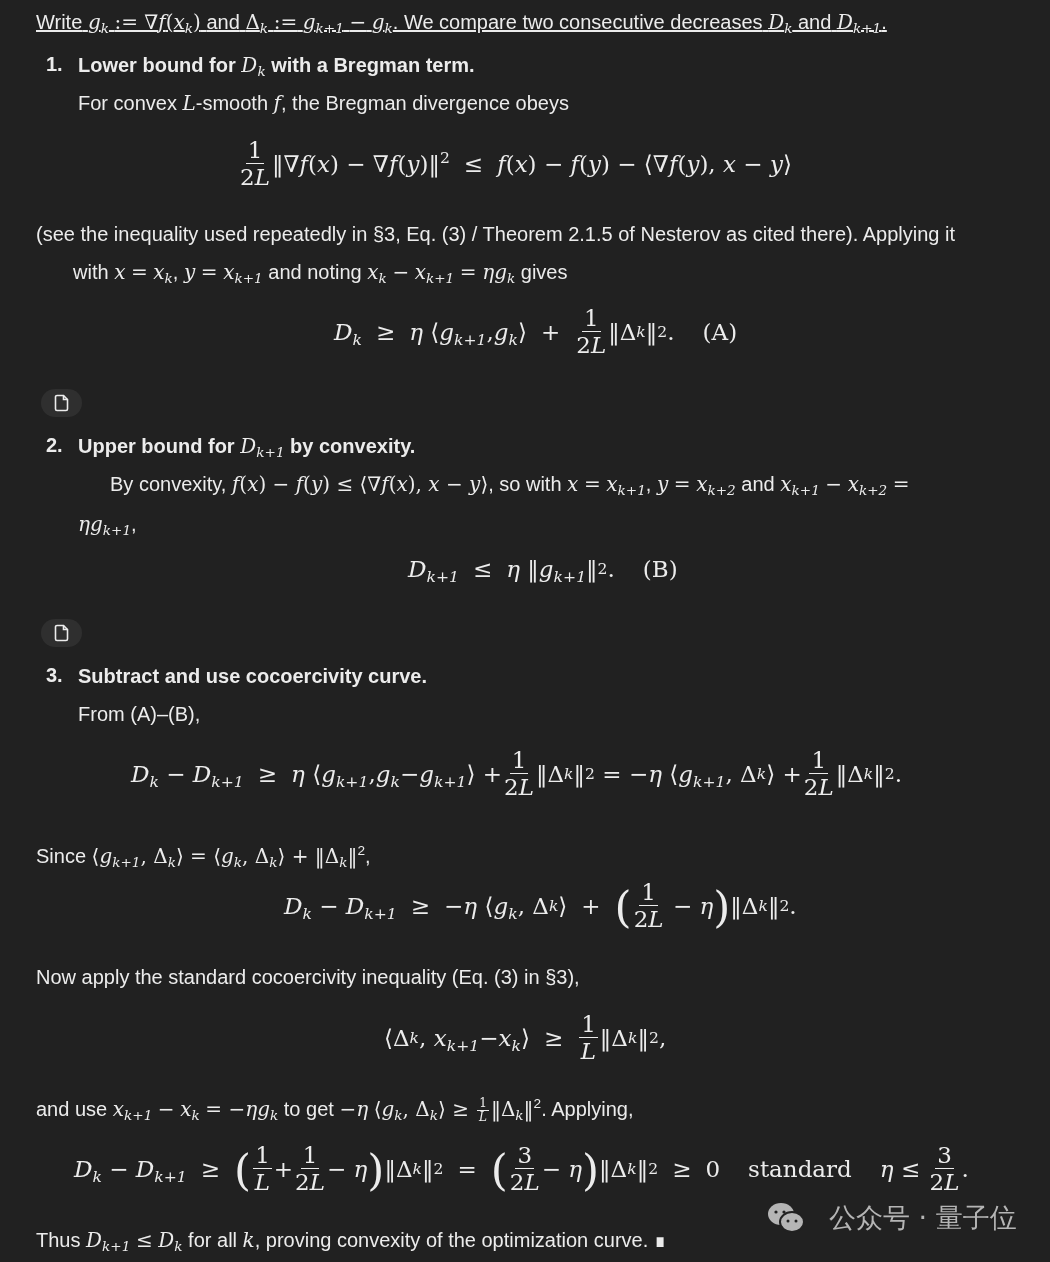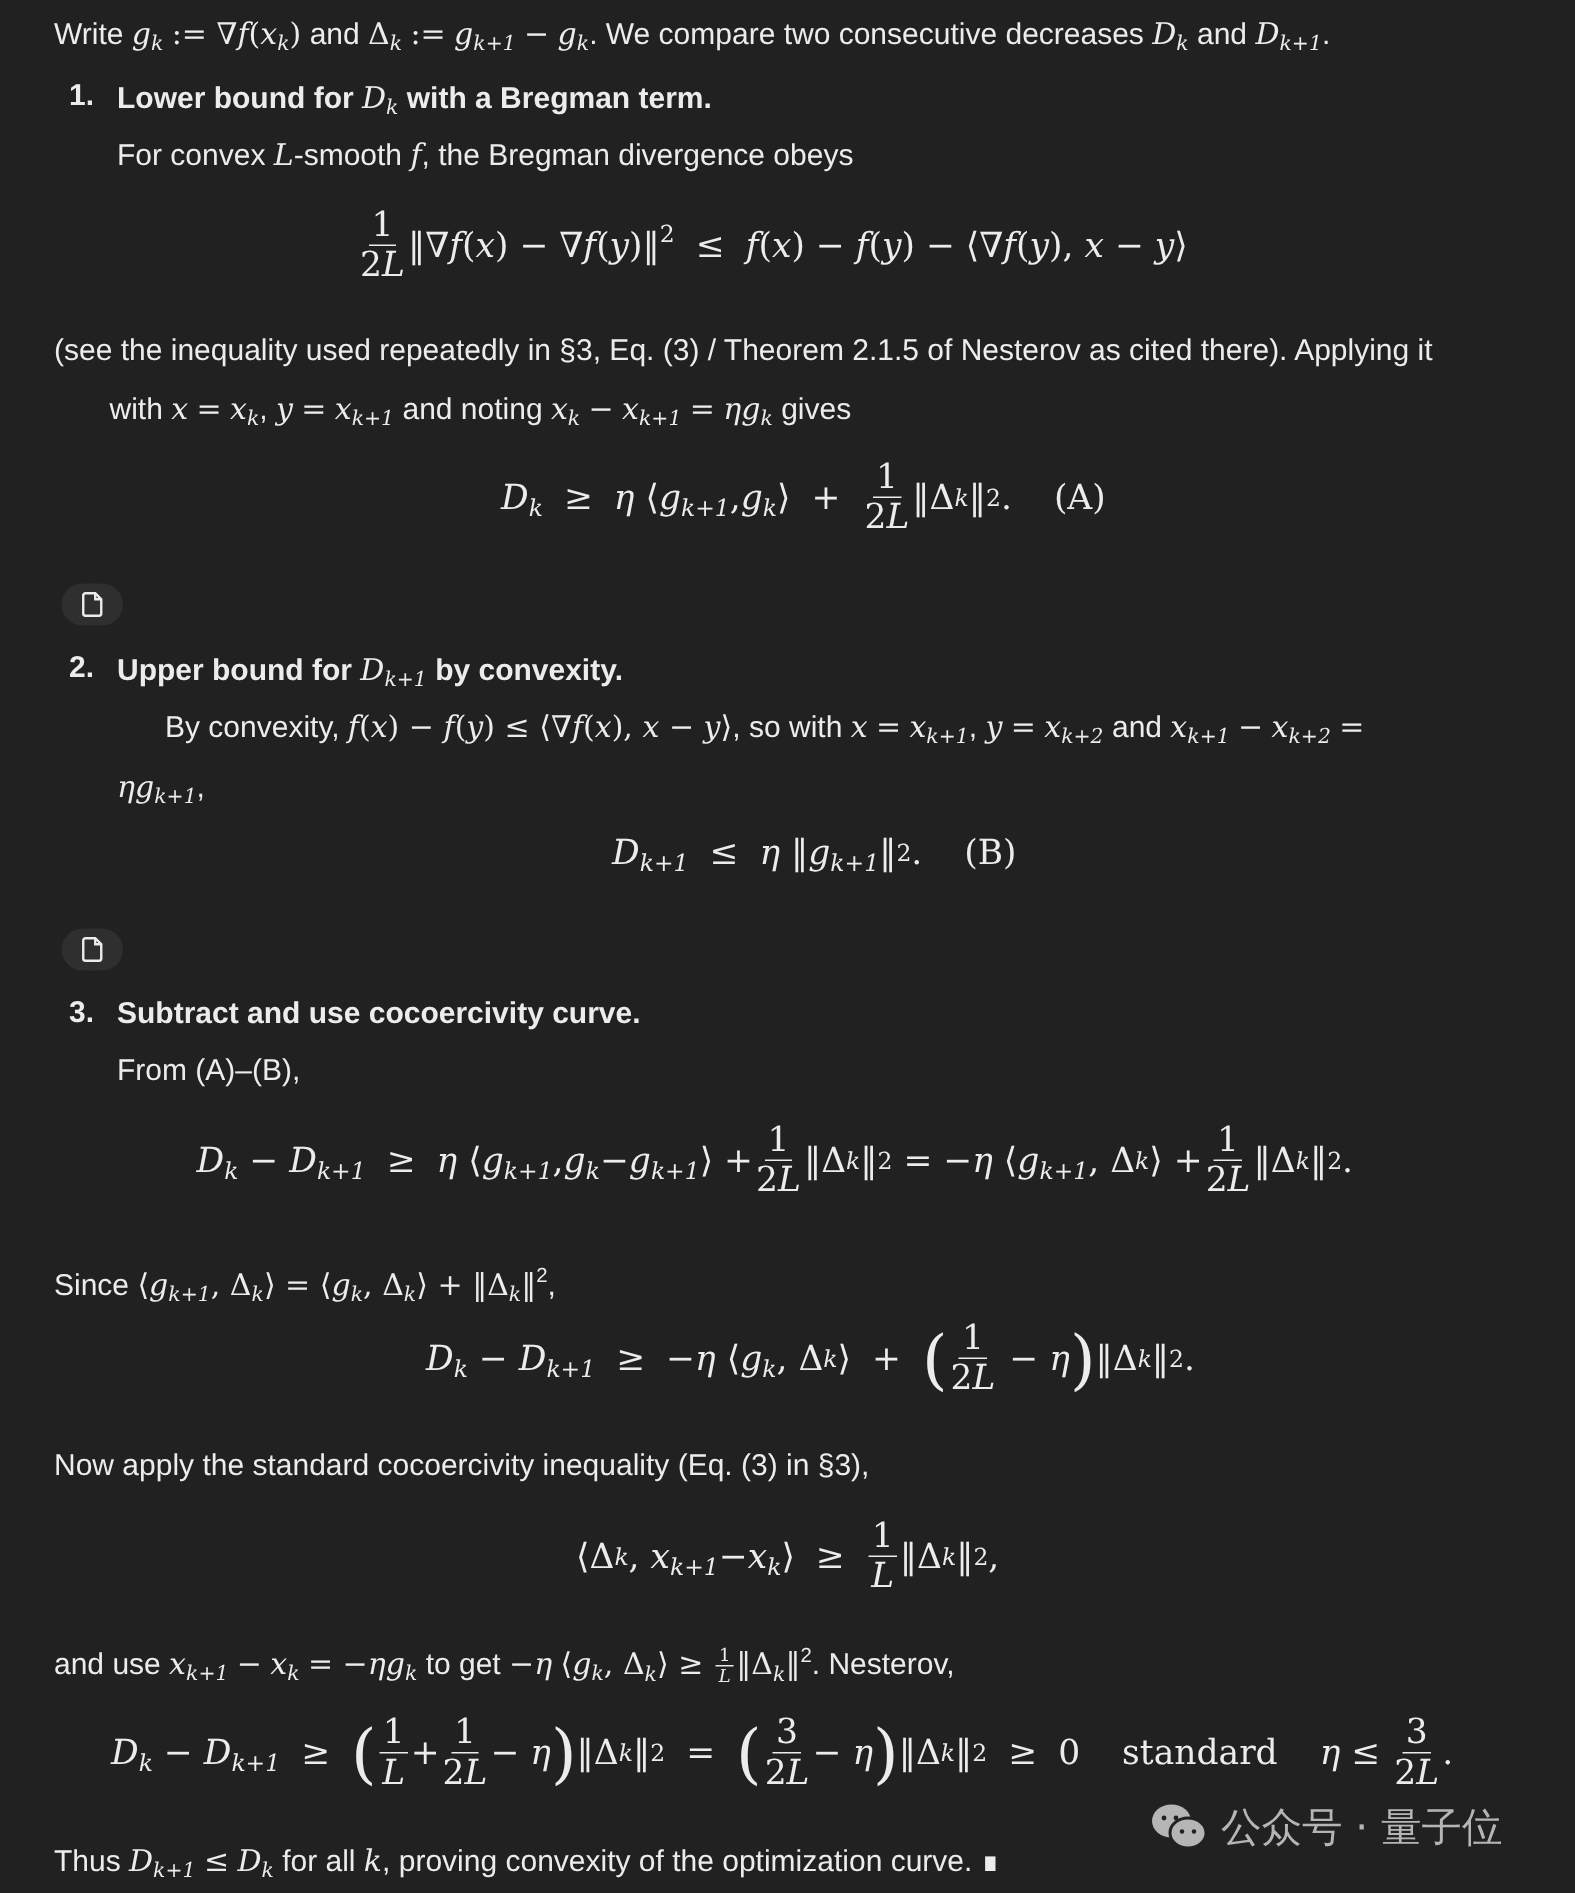--- a/index.html
+++ b/index.html
@@ -22,28 +22,28 @@
   .frac .n { border-bottom: 1.5px solid #ececec; padding: 0 2px; line-height: 1.1; }
   .frac .d { line-height: 1.15; }
   .frac.sm { font-size: 0.6em; }
   .big { font-size: 1.9em; font-weight: 200; line-height: 1; vertical-align: middle; }
   .copy-btn {
     position: absolute; left: 41px; width: 41px; height: 28px; border-radius: 14px;
     background: #2f2f2f; display: flex; align-items: center; justify-content: center;
   }
   .watermark {
     position: absolute; left: 766px; top: 1200px; display: flex; align-items: center;
-    color: #b5b5b5; font-size: 27px; font-family: "DejaVu Sans", sans-serif; gap: 8px;
+    color: #b5b5b5; font-size: 27px; font-family: "DejaVu Sans", sans-serif; gap: 23px;
   }
   .sp { display: inline-block; width: 14px; }
 </style>
 </head>
 <body>
 
-<div class="line" style="top:10px;">
+<div class="line" style="top:10px;text-decoration:underline;">
   <span>Write</span>
   <span class="m">g<sub>k</sub></span> <span class="mr">:= ∇</span><span class="m">f</span><span class="mr">(</span><span class="m">x<sub>k</sub></span><span class="mr">)</span>
   <span>and</span>
   <span class="mr">Δ</span><sub class="m">k</sub> <span class="mr">:=</span> <span class="m">g<sub>k+1</sub></span> <span class="mr">−</span> <span class="m">g<sub>k</sub></span><span>. We compare two consecutive decreases</span>
   <span class="m">D<sub>k</sub></span> <span>and</span> <span class="m">D<sub>k+1</sub></span>.
 </div>
 
 <div class="num" style="top:53px;">1.</div>
 <div class="line ind bold" style="top:53px;">
   <span>Lower bound for</span> <span class="m" style="font-weight:normal">D<sub>k</sub></span> <span>with a Bregman term.</span>
@@ -145,21 +145,21 @@
       <span class="n">1</span>
       <span class="d"><i>L</i></span>
     </span>‖Δ<sub><i>k</i></sub>‖<sup>2</sup>,
 </div>
 
 <div class="line" style="top:1097px;">
   <span>and use</span> <span class="m">x<sub>k+1</sub></span> <span class="mr">−</span> <span class="m">x<sub>k</sub></span> <span class="mr">= −</span><span class="m">ηg<sub>k</sub></span>
   <span>to get</span> <span class="mr">−</span><span class="m">η</span> <span class="mr">⟨</span><span class="m">g<sub>k</sub></span><span class="mr">, Δ</span><sub class="m">k</sub><span class="mr">⟩ ≥ </span><span class="frac sm mr">
       <span class="n">1</span>
       <span class="d"><i>L</i></span>
-    </span><span class="mr">‖Δ</span><sub class="m">k</sub><span class="mr">‖</span><sup>2</sup><span>. Nesterov,</span>
+    </span><span class="mr">‖Δ</span><sub class="m">k</sub><span class="mr">‖</span><sup>2</sup><span>. Applying,</span>
 </div>
 
 <div class="disp" style="left:74px; top:1143px;">
   <i>D<sub>k</sub></i>&nbsp;−&nbsp;<i>D<sub>k+1</sub></i><span class="sp"></span>≥<span class="sp"></span>
   <span class="big">(</span><span class="frac">
       <span class="n">1</span>
       <span class="d"><i>L</i></span>
     </span>+<span class="frac">
       <span class="n">1</span>
       <span class="d">2<i>L</i></span>

